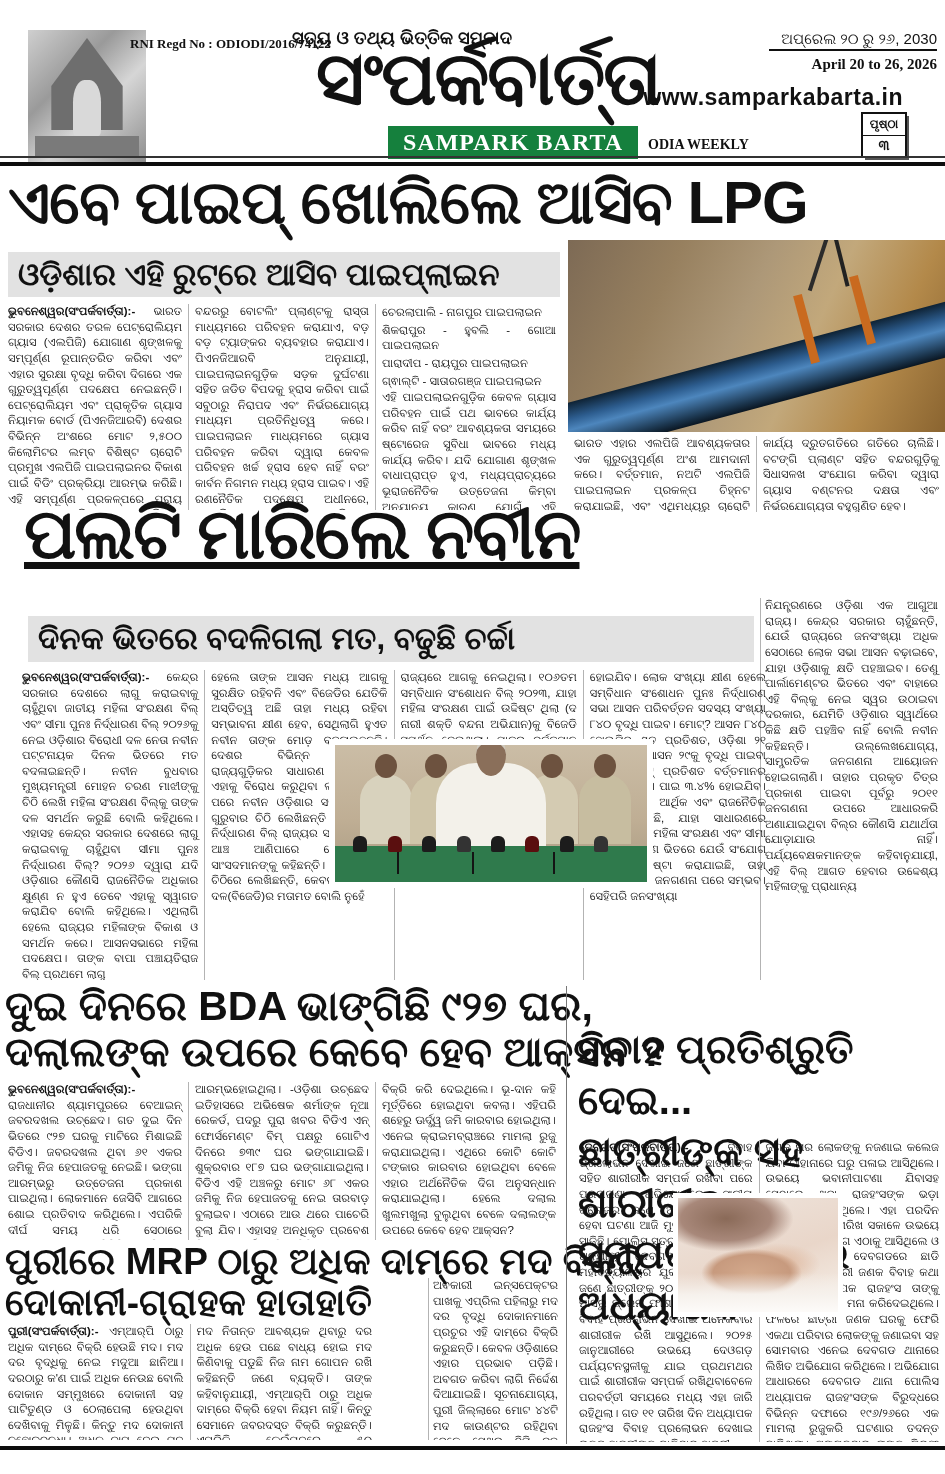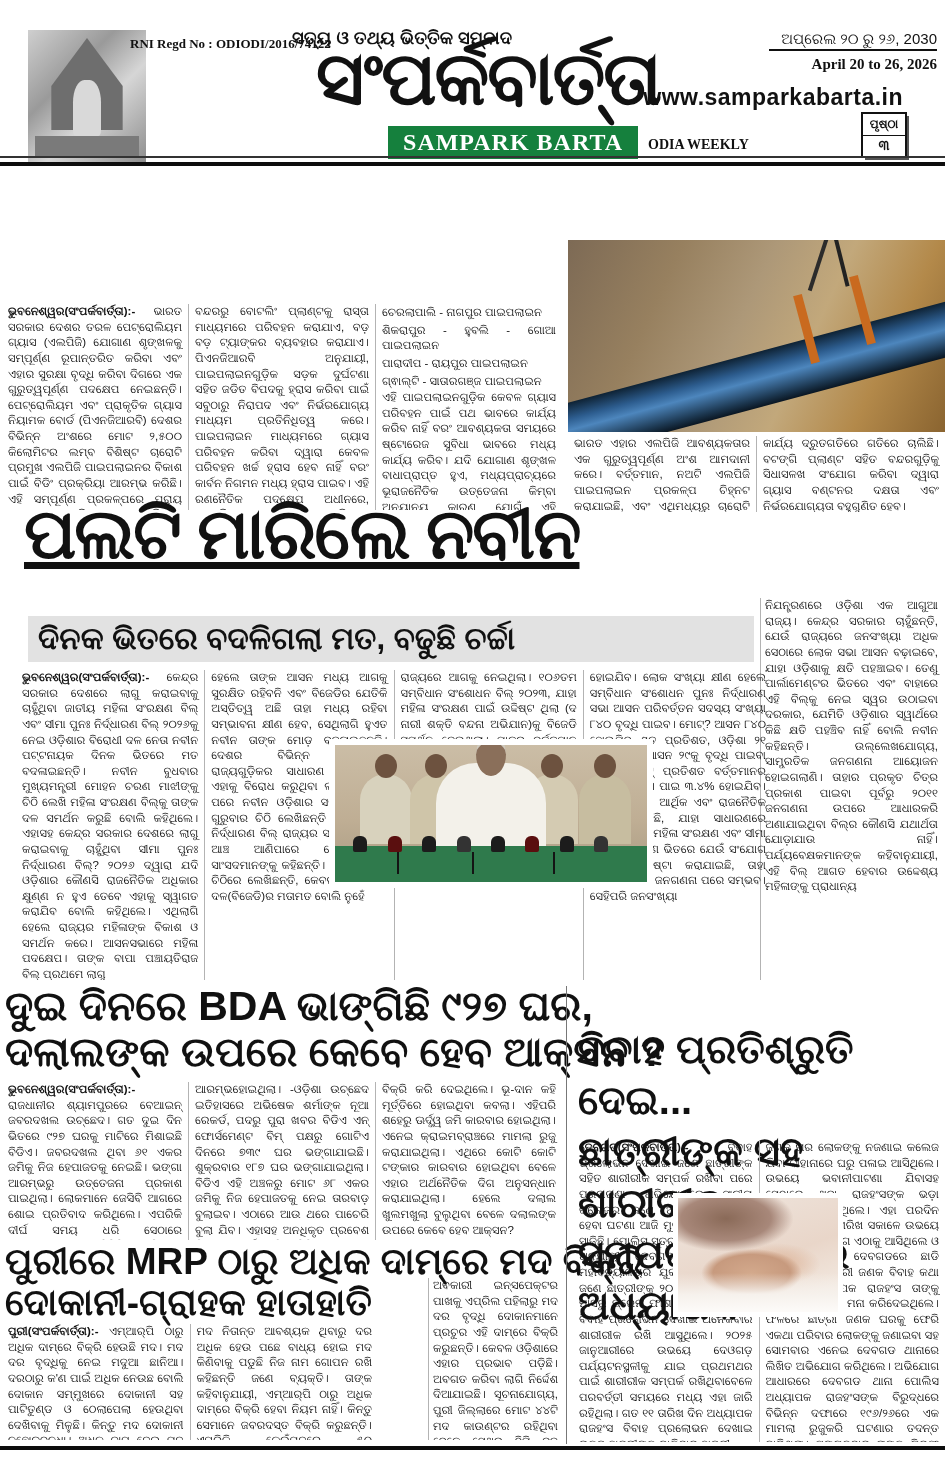--- a/index.html
+++ b/index.html
@@ -120,20 +120,22 @@
   <div class="abs date-odia">ଅପ୍ରେଲ ୨୦ ରୁ ୨୬, 2030</div>
   <div class="abs date-rule"></div>
   <div class="abs date-en">April 20 to 26, 2026</div>
   <div class="abs website">www.samparkabarta.in</div>
   <div class="abs pagebox">
     <div class="r1">ପୃଷ୍ଠା</div>
     <div class="r2">୩</div>
   </div>
   <div class="abs header-rule"></div>
 
+  <div class="abs h1-lpg">ଏବେ ପାଇପ୍ ଖୋଲିଲେ ଆସିବ LPG</div>
+  <div class="abs sub-lpg">ଓଡ଼ିଶାର ଏହି ରୁଟ୍‌ରେ ଆସିବ ପାଇପ୍‌ଲାଇନ</div>
 
   <div class="abs body-lpg cols" style="height:206px;">
     <div class="col">
       <span class="byline">ଭୁବନେଶ୍ୱର(ସଂପର୍କବାର୍ତ୍ତା):-</span>
       <span>ଭାରତ ସରକାର ଦେଶର ତରଳ ପେଟ୍ରୋଲିୟମ ଗ୍ୟାସ (ଏଲପିଜି) ଯୋଗାଣ ଶୃଙ୍ଖଳକୁ ସମ୍ପୂର୍ଣ୍ଣ ରୂପାନ୍ତରିତ କରିବା ଏବଂ ଏହାର ସୁରକ୍ଷା ବୃଦ୍ଧି କରିବା ଦିଗରେ ଏକ ଗୁରୁତ୍ୱପୂର୍ଣ୍ଣ ପଦକ୍ଷେପ ନେଇଛନ୍ତି। ପେଟ୍ରୋଲିୟମ ଏବଂ ପ୍ରାକୃତିକ ଗ୍ୟାସ ନିୟାମକ ବୋର୍ଡ (ପିଏନଜିଆରବି) ଦେଶର ବିଭିନ୍ନ ଅଂଶରେ ମୋଟ ୨,୫୦୦ କିଲୋମିଟର ଲମ୍ବ ବିଶିଷ୍ଟ ଚାରୋଟି ପ୍ରମୁଖ ଏଲପିଜି ପାଇପଲାଇନର ବିକାଶ ପାଇଁ ବିଡିଂ ପ୍ରକ୍ରିୟା ଆରମ୍ଭ କରିଛି। ଏହି ସମ୍ପୂର୍ଣ୍ଣ ପ୍ରକଳ୍ପରେ ପ୍ରାୟ ୧୨,୫୦୦ କୋଟି ଟଙ୍କାର ନିବେଶ ଅନ୍ତର୍ଭୁକ୍ତ। ବର୍ତ୍ତମାନ, ଏଲପିଜିର ଏକ ଯଥେଷ୍ଟ ଅଂଶ ବିଶୋଧନାଗାର ଏବଂ</span>
     </div>
     <div class="col">
       <span>ବନ୍ଦରରୁ ବୋଟଲିଂ ପ୍ଲାଣ୍ଟକୁ ରାସ୍ତା ମାଧ୍ୟମରେ ପରିବହନ କରାଯାଏ, ବଡ଼ ବଡ଼ ଟ୍ୟାଙ୍କର ବ୍ୟବହାର କରାଯାଏ। ପିଏନଜିଆରବି ଅନୁଯାୟୀ, ପାଇପଲାଇନଗୁଡ଼ିକ ସଡ଼କ ଦୁର୍ଘଟଣା ସହିତ ଜଡିତ ବିପଦକୁ ହ୍ରାସ କରିବା ପାଇଁ ସବୁଠାରୁ ନିରାପଦ ଏବଂ ନିର୍ଭରଯୋଗ୍ୟ ମାଧ୍ୟମ ପ୍ରତିନିଧିତ୍ୱ କରେ। ପାଇପଲାଇନ ମାଧ୍ୟମରେ ଗ୍ୟାସ ପରିବହନ କରିବା ଦ୍ୱାରା କେବଳ ପରିବହନ ଖର୍ଚ୍ଚ ହ୍ରାସ ହେବ ନାହିଁ ବରଂ କାର୍ବନ ନିଗମନ ମଧ୍ୟ ହ୍ରାସ ପାଇବ। ଏହି ରଣନୈତିକ ପଦକ୍ଷେପ ଅଧୀନରେ, ଚାରୋଟି ପ୍ରମୁଖ ରାସ୍ତା ଚିହ୍ନଟ କରାଯାଇଛି ଯାହା ବଟଲିଂ ପ୍ଲାଣ୍ଟ ସହିତ ରିଫାଇନାରୀ ଏବଂ ଆମଦାନୀ ଟର୍ମିନାଲଗୁଡ଼ିକୁ ସିଧାସଳଖ ସଂଯୋଗ କରିବ:</span>
     </div>
     <div class="col">

